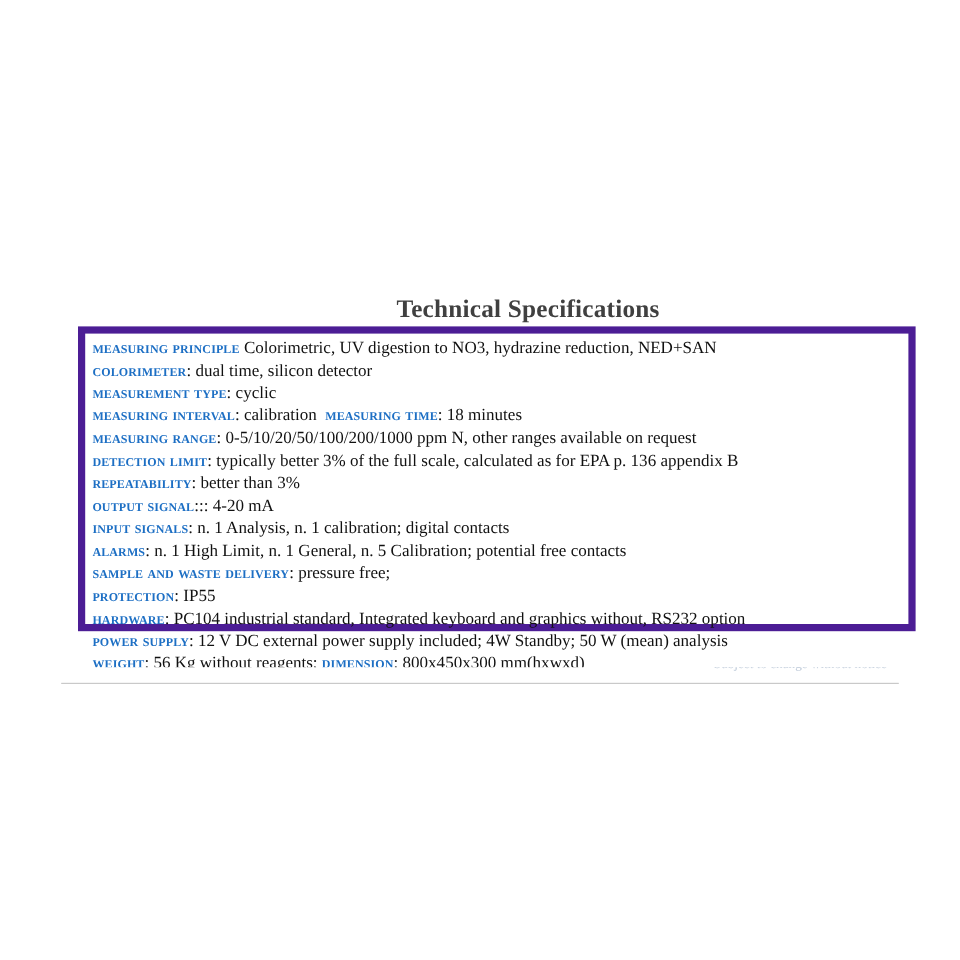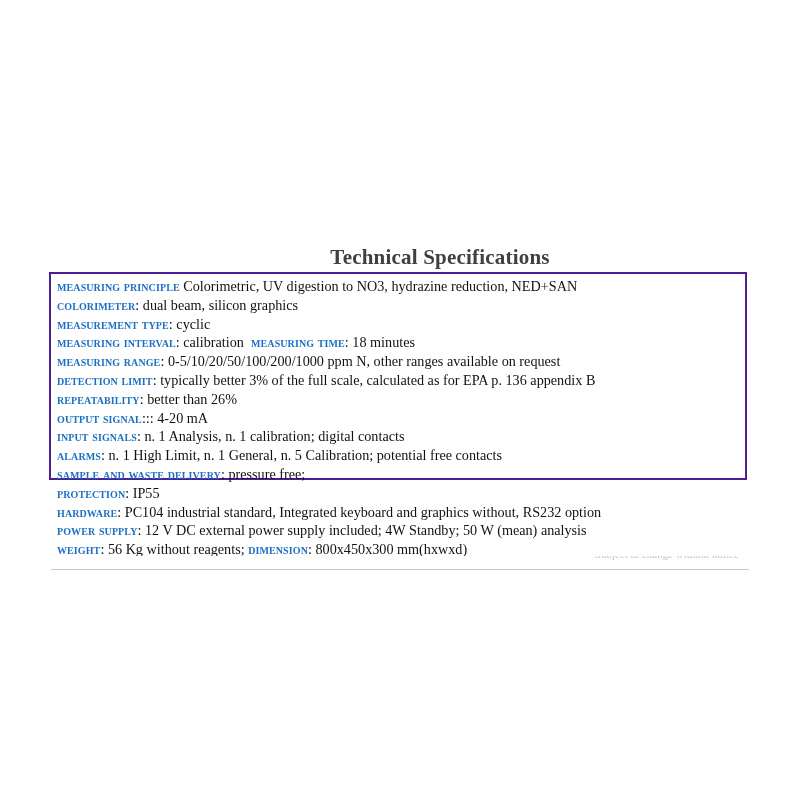--- a/index.html
+++ b/index.html
@@ -28,24 +28,24 @@
     font-family: "Liberation Serif", serif;
     font-weight: bold;
     font-size: 21px;
     color: #404040;
     letter-spacing: 0.2px;
     padding-left: 40px;
   }
   #spec-box {
     position: absolute;
     top: 272px;
-    left: 49px;
+    left: 65px;
     width: 698px;
-    height: 208px;
-    border: 2px solid #4c1d95;
+    height: 254px;
+    border: 6px solid #4c1d95;
     box-sizing: border-box;
     background: #ffffff;
     padding: 3px 0 0 6px;
   }
   .spec-line {
     font-family: "Liberation Serif", serif;
     font-size: 14.2px;
     line-height: 18.8px;
     color: #111111;
     white-space: nowrap;
@@ -101,41 +101,41 @@
 
   <div id="title">Technical Specifications</div>
 
   <div id="spec-box">
 
     <div class="spec-line">
       <span class="lbl">Measuring principle</span><span class="sep"> </span><span class="val">Colorimetric, UV digestion to NO3, hydrazine reduction, NED+SAN</span>
     </div>
 
     <div class="spec-line">
-      <span class="lbl">Colorimeter</span><span class="sep">: </span><span class="val">dual beam, silicon graphics</span>
+      <span class="lbl">Colorimeter</span><span class="sep">: </span><span class="val">dual time, silicon detector</span>
     </div>
 
     <div class="spec-line">
       <span class="lbl">Measurement type</span><span class="sep">: </span><span class="val">cyclic</span>
     </div>
 
     <div class="spec-line">
       <span class="lbl">Measuring interval</span><span class="sep">: </span><span class="val">calibration</span><span class="sep">&nbsp;&nbsp;</span><span class="lbl">Measuring time</span><span class="sep">: </span><span class="val">18 minutes</span>
     </div>
 
     <div class="spec-line">
       <span class="lbl">Measuring range</span><span class="sep">: </span><span class="val">0-5/10/20/50/100/200/1000 ppm N, other ranges available on request</span>
     </div>
 
     <div class="spec-line">
       <span class="lbl">Detection limit</span><span class="sep">: </span><span class="val">typically better  3% of the full scale, calculated as for EPA p. 136 appendix B</span>
     </div>
 
     <div class="spec-line">
-      <span class="lbl">Repeatability</span><span class="sep">:  </span><span class="val">better than 26%</span>
+      <span class="lbl">Repeatability</span><span class="sep">:  </span><span class="val">better than 3%</span>
     </div>
 
     <div class="spec-line">
       <span class="lbl">Output signal</span><span class="sep">::: </span><span class="val">4-20 mA</span>
     </div>
 
     <div class="spec-line">
       <span class="lbl">Input signals</span><span class="sep">: </span><span class="val">n. 1 Analysis, n. 1 calibration;  digital contacts</span>
     </div>
 

